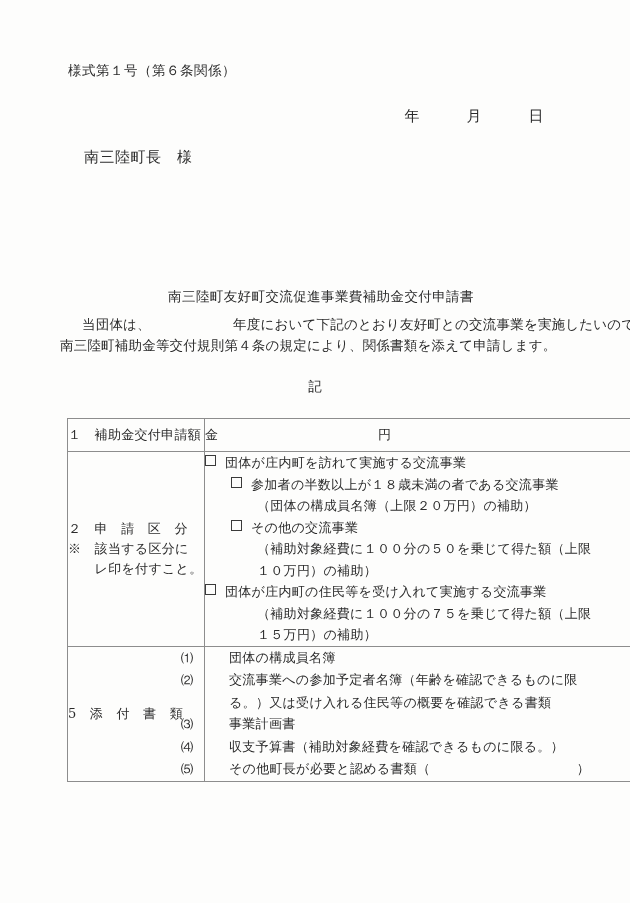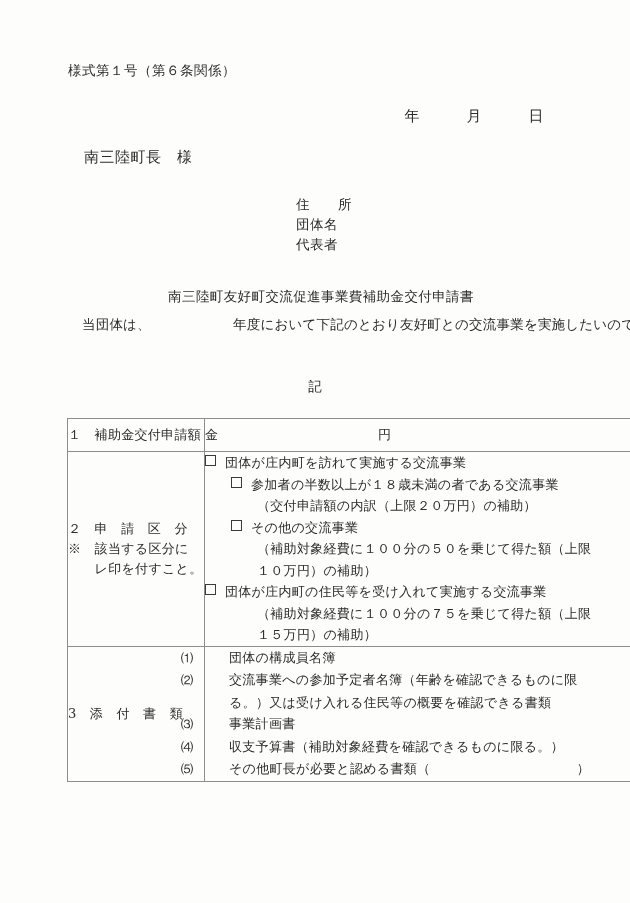--- a/index.html
+++ b/index.html
@@ -163,30 +163,26 @@
 <body>
 
 <div class="page">
 
   <div class="form-no">様式第１号（第６条関係）</div>
 
   <div class="date-line">年　　　月　　　日</div>
 
   <div class="addressee">南三陸町長　様</div>
 
-  <div class="applicant">
-    <div>住　　所</div>
-    <div>団体名</div>
-    <div>代表者</div>
-  </div>
 
   <div class="doc-title">南三陸町友好町交流促進事業費補助金交付申請書</div>
 
   <div class="body-para">
     <span class="l1">当団体は、　　　　　　年度において下記のとおり友好町との交流事業を実施したいので、</span>
+    <span class="l2">南三陸町補助金等交付規則第４条の規定により、関係書類を添えて申請します。</span>
   </div>
 
   <div class="ki-mark">記</div>
 
   <table class="form-table">
     <colgroup>
         <col class="col-label">
         <col>
       </colgroup>
     <tbody>
@@ -202,35 +198,35 @@
       <tr>
         <td class="label-cell">
           <div>２　申　請　区　分</div>
           <div>※　該当する区分に</div>
           <div>　　レ印を付すこと。</div>
         </td>
         <td class="value-cell">
           <div class="chk-list" id="chk-list">
               <span class="chk-line ind0"><span class="box"></span><span>団体が庄内町を訪れて実施する交流事業</span></span>
               <span class="chk-line ind1"><span class="box"></span><span>参加者の半数以上が１８歳未満の者である交流事業</span></span>
-              <span class="chk-line ind2"><span>（交付申請額の内訳（上限２０万円）の補助）</span></span>
+              <span class="chk-line ind2"><span>（団体の構成員名簿（上限２０万円）の補助）</span></span>
               <span class="chk-line ind1"><span class="box"></span><span>その他の交流事業</span></span>
               <span class="chk-line ind2"><span>（補助対象経費に１００分の５０を乗じて得た額（上限</span></span>
               <span class="chk-line ind2"><span>１０万円）の補助）</span></span>
               <span class="chk-line ind0"><span class="box"></span><span>団体が庄内町の住民等を受け入れて実施する交流事業</span></span>
               <span class="chk-line ind2"><span>（補助対象経費に１００分の７５を乗じて得た額（上限</span></span>
               <span class="chk-line ind2"><span>１５万円）の補助）</span></span>
             </div>
         </td>
       </tr>
 
 
       <tr>
         <td class="label-cell">
-          <div>3　添　付　書　類</div>
+          <div>5　添　付　書　類</div>
         </td>
         <td class="value-cell">
           <div class="att-list" id="att-list">
               <span class="att-item"><span class="num">⑴</span><span>団体の構成員名簿</span></span>
               <span class="att-item"><span class="num">⑵</span><span>交流事業への参加予定者名簿（年齢を確認できるものに限</span></span>
               <span class="att-cont">る。）又は受け入れる住民等の概要を確認できる書類</span>
               <span class="att-item"><span class="num">⑶</span><span>事業計画書</span></span>
               <span class="att-item"><span class="num">⑷</span><span>収支予算書（補助対象経費を確認できるものに限る。）</span></span>
               <span class="att-item"><span class="num">⑸</span><span>その他町長が必要と認める書類（　　　　　　　　　　　）</span></span>
             </div>

